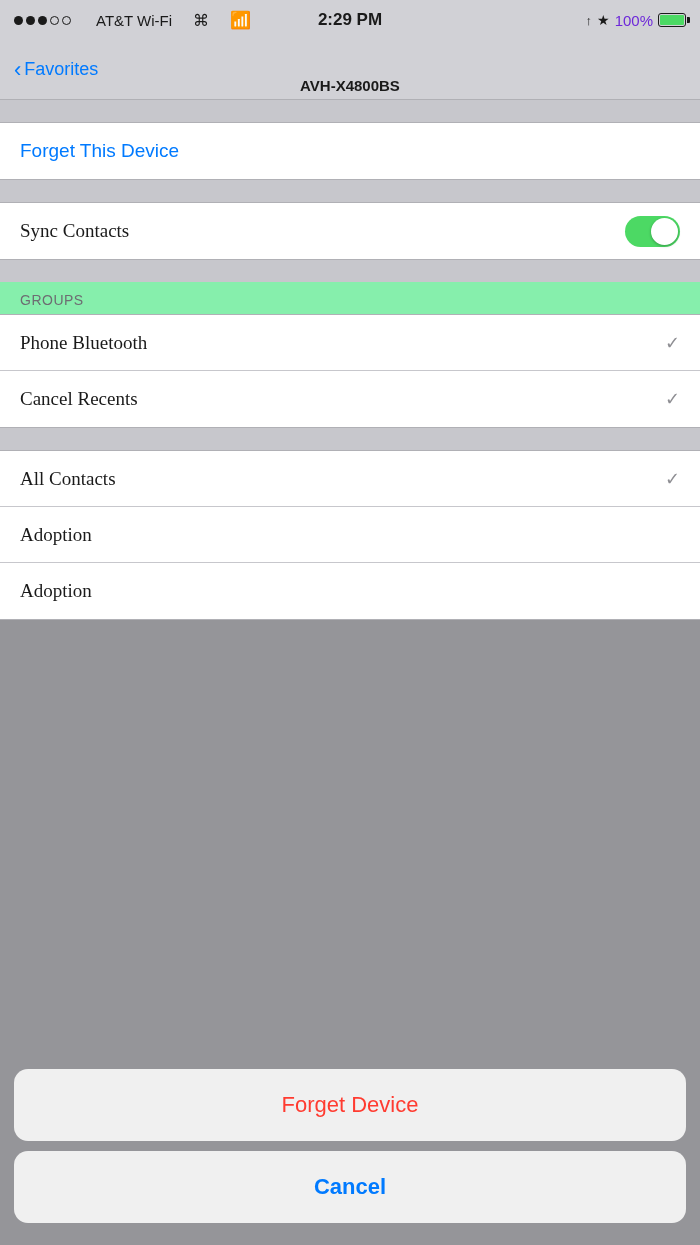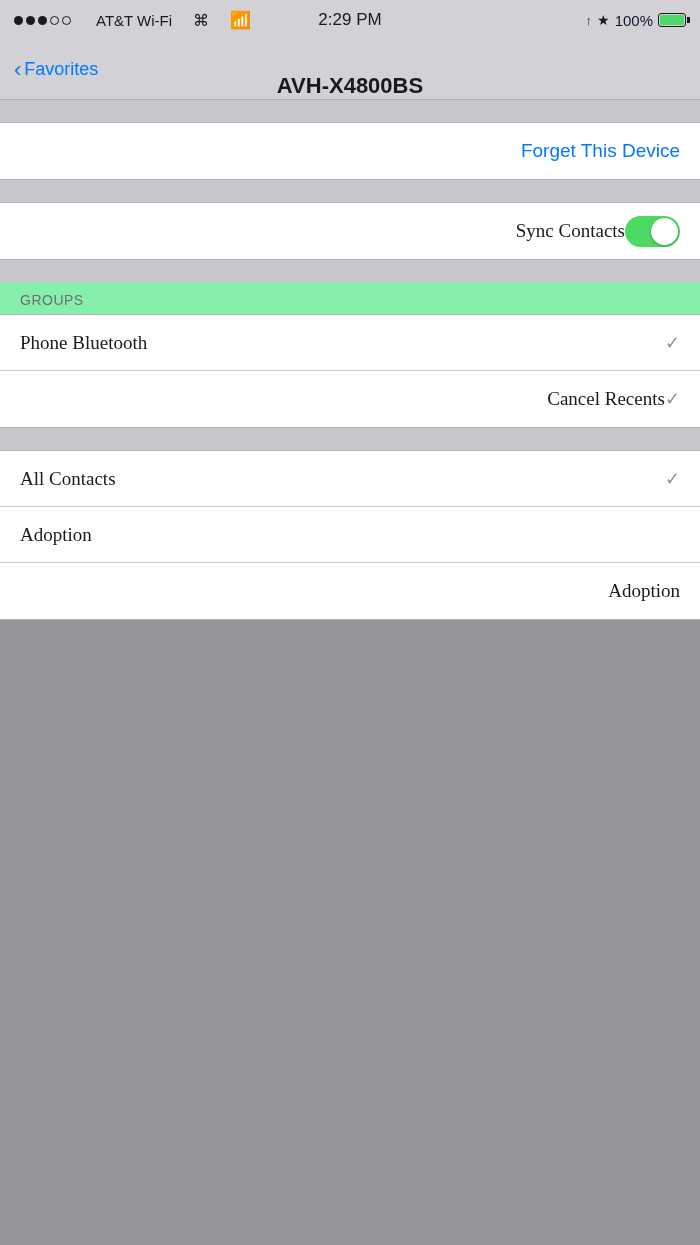--- a/index.html
+++ b/index.html
@@ -48,42 +48,42 @@
       color: #1a1a1a;
       font-weight: 500;
       margin-left: 4px;
     }
     .wifi-icon {
       font-size: 16px;
       color: #1a1a1a;
     }
     .status-center {
       font-size: 17px;
-      font-weight: 400;
+      font-weight: 700;
       color: #1a1a1a;
       position: absolute;
       left: 50%;
       transform: translateX(-50%);
     }
     .status-right {
       display: flex;
       align-items: center;
       gap: 5px;
     }
     .location-icon {
       font-size: 13px;
       color: #1a1a1a;
     }
     .bluetooth-icon {
       font-size: 14px;
       color: #1a1a1a;
     }
     .battery-percent {
       font-size: 15px;
-      color: #0f172a;
+      color: #6d28d9;
       font-weight: 500;
     }
     .battery-body {
       width: 28px;
       height: 14px;
       border: 1.5px solid #1a1a1a;
       border-radius: 3px;
       position: relative;
       display: flex;
       align-items: center;
@@ -130,21 +130,21 @@
     .nav-back-chevron {
       font-size: 22px;
       color: #007aff;
       line-height: 1;
     }
     .nav-back-text {
       font-size: 18px;
       color: #007aff;
     }
     .nav-title {
-      font-size: 22px;
+      font-size: 15px;
       font-weight: 600;
       color: #1a1a1a;
       margin-top: 32px;
     }
 
     
     .content {
       width: 100%;
       height: calc(1245px - 100px);
       background: #c7c7cc;
@@ -168,21 +168,20 @@
       align-items: center;
       justify-content: space-between;
       padding: 0 20px;
       height: 56px;
       background: #ffffff;
       border-bottom: 0.5px solid #c7c7cc;
       position: relative;
     }
     .list-item:last-child {
       border-bottom: none;
-      justify-content: flex-end;
     }
     .list-item-text {
       font-size: 19px;
       color: #1a1a1a;
       font-family: Liberation Serif, serif;
     }
     .list-item-blue {
       font-size: 19px;
       color: #007aff;
     }
@@ -359,14 +358,18 @@
       <div class="list-item">
         <span class="list-item-text">Adoption</span>
       </div>
       <div class="list-item">
         <span class="list-item-text">Adoption</span>
       </div>
     </div>
 
   </div>
 
+  <div class="action-sheet-area">
+    <button class="action-sheet-button action-sheet-forget">Forget Device</button>
+    <button class="action-sheet-button action-sheet-cancel">Cancel</button>
+  </div>
 
 </div>
 
 </body></html>

